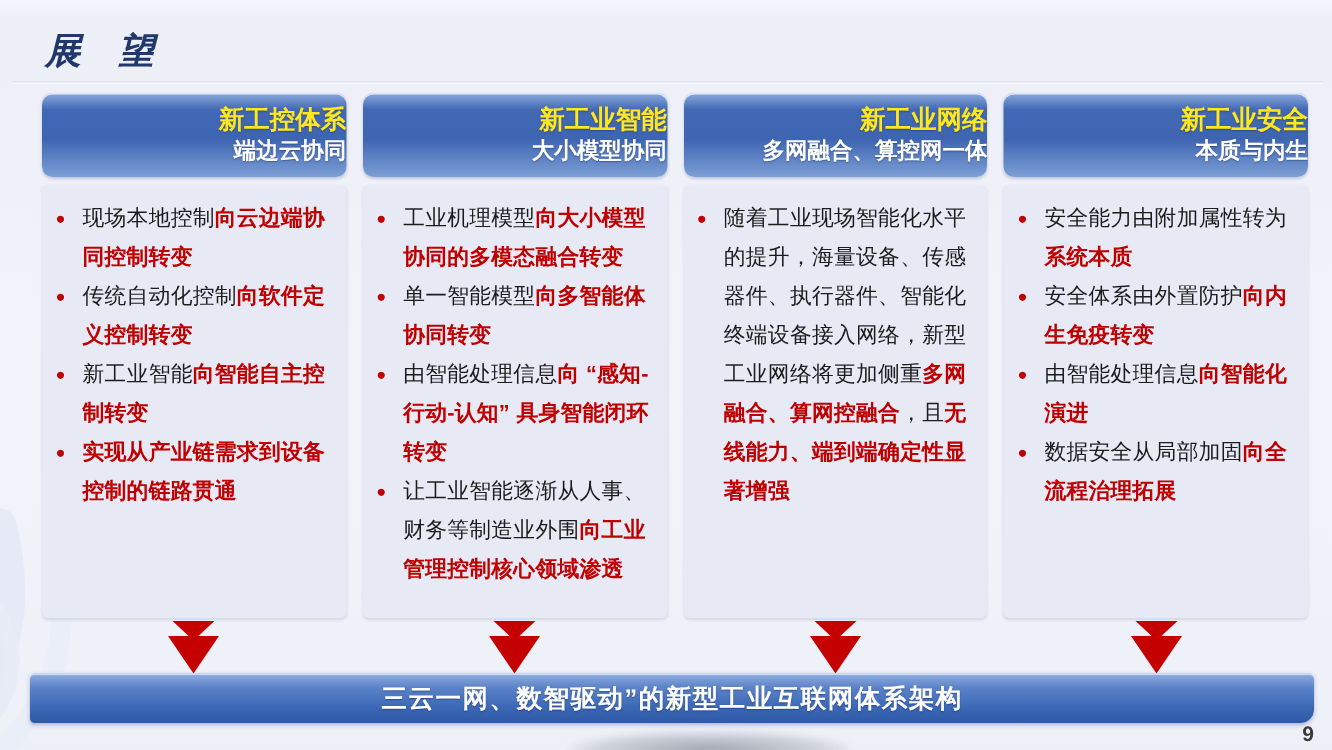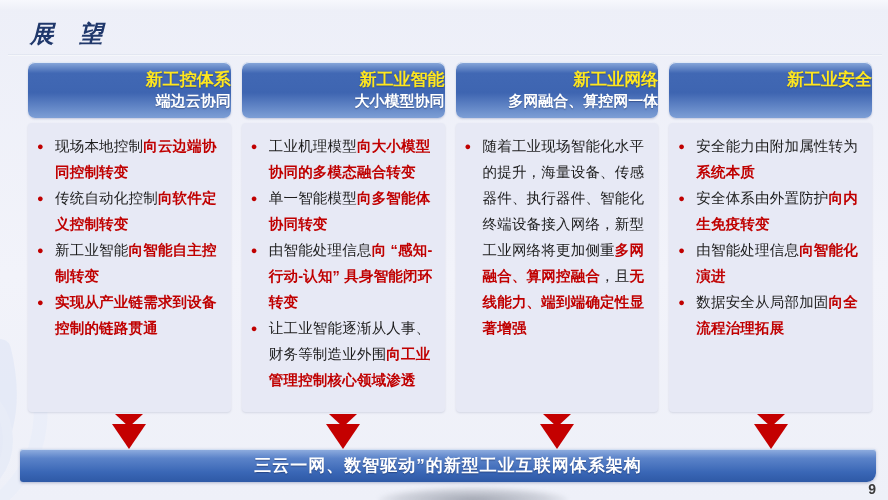--- a/index.html
+++ b/index.html
@@ -122,20 +122,21 @@
       <div class="arrow-wrap">
         <svg width="42" height="36" viewBox="0 0 42 36">
           <polygon points="7,0 35,0 21,13" fill="#c40000"></polygon>
           <polygon points="4,10 38,10 21,35" fill="#c40000"></polygon>
         </svg>
       </div>
     </div>
     <div class="column">
       <div class="col-header">
         <div class="col-header-l1">新工业安全</div>
+        <div class="col-header-l2">本质与内生</div>
       </div>
       <div class="col-body">
         <ul>
           <li><span class="dot">●</span><span class="plain">安全能力由附加属性转为</span><span class="em">系统本质</span></li>
           <li><span class="dot">●</span><span class="plain">安全体系由外置防护</span><span class="em">向内生免疫转变</span></li>
           <li><span class="dot">●</span><span class="plain">由智能处理信息</span><span class="em">向智能化演进</span></li>
           <li><span class="dot">●</span><span class="plain">数据安全从局部加固</span><span class="em">向全流程治理拓展</span></li>
         </ul>
       </div>
       <div class="arrow-wrap">

